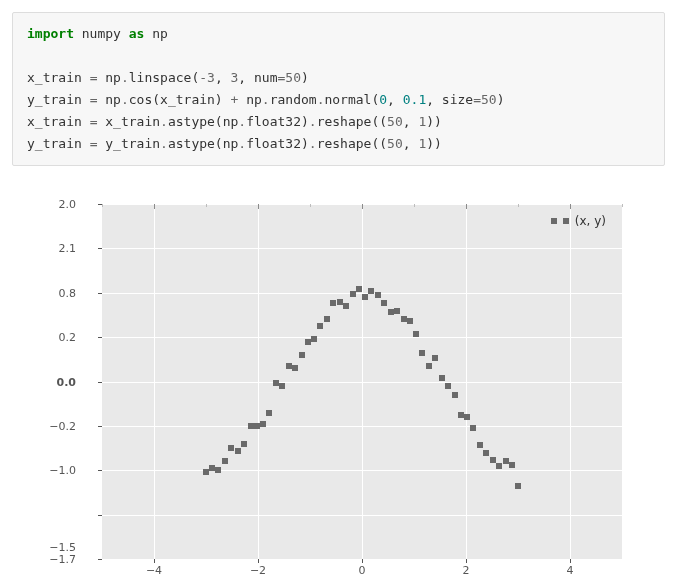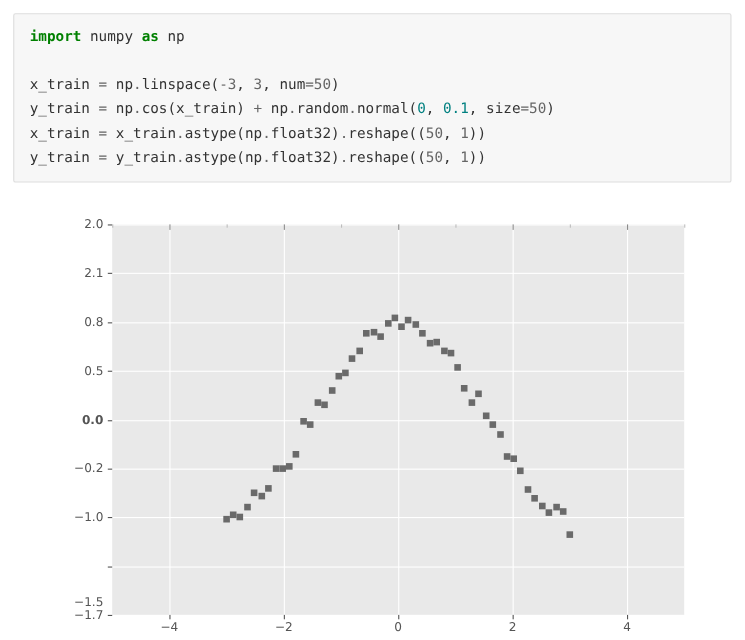--- a/index.html
+++ b/index.html
@@ -39,21 +39,21 @@
   .chart {
     position: relative;
     width: 590px;
     height: 380px;
     font-family: "DejaVu Sans", Arial, sans-serif;
     font-size: 11px;
     color: #555;
   }
   .tick-label-y {
     position: absolute;
-    right: 540px;
+    right: 558px;
     width: 42px;
     text-align: right;
     transform: translateY(-50%);
     font-size: 11px;
     color: #555;
   }
   .tick-label-x {
     position: absolute;
     top: 360px;
     transform: translateX(-50%);
@@ -111,20 +111,25 @@
 <div class="code-block"><span class="tok-kw">import</span> <span class="tok-name">numpy</span> <span class="tok-kw">as</span> <span class="tok-name">np</span>
 
 <span class="tok-name">x_train </span><span class="tok-op">=</span><span class="tok-name"> np</span><span class="tok-op">.</span><span class="tok-name">linspace(</span><span class="tok-op">-3</span><span class="tok-name">, </span><span class="tok-num">3</span><span class="tok-name">, num</span><span class="tok-op">=</span><span class="tok-num">50</span><span class="tok-name">)</span>
 <span class="tok-name">y_train </span><span class="tok-op">=</span><span class="tok-name"> np</span><span class="tok-op">.</span><span class="tok-name">cos(x_train) </span><span class="tok-op">+</span><span class="tok-name"> np</span><span class="tok-op">.</span><span class="tok-name">random</span><span class="tok-op">.</span><span class="tok-name">normal(</span><span class="tok-numalt">0</span><span class="tok-name">, </span><span class="tok-numalt">0.1</span><span class="tok-name">, size</span><span class="tok-op">=</span><span class="tok-num">50</span><span class="tok-name">)</span>
 <span class="tok-name">x_train </span><span class="tok-op">=</span><span class="tok-name"> x_train</span><span class="tok-op">.</span><span class="tok-name">astype(np</span><span class="tok-op">.</span><span class="tok-name">float32)</span><span class="tok-op">.</span><span class="tok-name">reshape((</span><span class="tok-num">50</span><span class="tok-name">, </span><span class="tok-num">1</span><span class="tok-name">))</span>
 <span class="tok-name">y_train </span><span class="tok-op">=</span><span class="tok-name"> y_train</span><span class="tok-op">.</span><span class="tok-name">astype(np</span><span class="tok-op">.</span><span class="tok-name">float32)</span><span class="tok-op">.</span><span class="tok-name">reshape((</span><span class="tok-num">50</span><span class="tok-name">, </span><span class="tok-num">1</span><span class="tok-name">))</span></div>
 
 <div class="chart-wrap">
   <div class="chart" id="chart">
     <div class="plot-area" id="plot-area">
+      <div class="legend">
+        <span class="mk"></span>
+        <span class="mk"></span>
+        <span>(x, y)</span>
+      </div>
     <div class="grid-h" style="top: 0px;"></div>
         <div class="tick-h" style="top: 0px;"></div>
         <div class="grid-h" style="top: 44.375px;"></div>
         <div class="tick-h" style="top: 44.375px;"></div>
         <div class="grid-h" style="top: 88.75px;"></div>
         <div class="tick-h" style="top: 88.75px;"></div>
         <div class="grid-h" style="top: 133.125px;"></div>
         <div class="tick-h" style="top: 133.125px;"></div>
         <div class="grid-h" style="top: 177.5px;"></div>
         <div class="tick-h" style="top: 177.5px;"></div>
@@ -204,21 +209,21 @@
         <div class="pt" style="left: 384.28px; top: 248.5px;"></div>
         <div class="pt" style="left: 390.52px; top: 255.6px;"></div>
         <div class="pt" style="left: 396.76px; top: 261.812px;"></div>
         <div class="pt" style="left: 403.52px; top: 257.375px;"></div>
         <div class="pt" style="left: 409.76px; top: 260.925px;"></div>
         <div class="pt" style="left: 416px; top: 282.225px;"></div>
       </div>
   <div class="tick-label-y" style="top: 0px;">2.0</div>
       <div class="tick-label-y" style="top: 44.375px;">2.1</div>
       <div class="tick-label-y" style="top: 88.75px;">0.8</div>
-      <div class="tick-label-y" style="top: 133.125px;">0.5</div>
+      <div class="tick-label-y" style="top: 133.125px;">0.2</div>
       <div class="tick-label-y" style="top: 177.5px; font-weight: bold;">0.0</div>
       <div class="tick-label-y" style="top: 221.875px;">−0.2</div>
       <div class="tick-label-y" style="top: 266.25px;">−1.0</div>
       <div class="tick-label-y" style="top: 310.625px; margin-top: 32px;">−1.5</div>
       <div class="tick-label-y" style="top: 355px;">−1.7</div>
       <div class="tick-label-x" style="left: 110px;">−4</div>
       <div class="tick-label-x" style="left: 214px;">−2</div>
       <div class="tick-label-x" style="left: 318px;">0</div>
       <div class="tick-label-x" style="left: 422px;">2</div>
       <div class="tick-label-x" style="left: 526px;">4</div>

